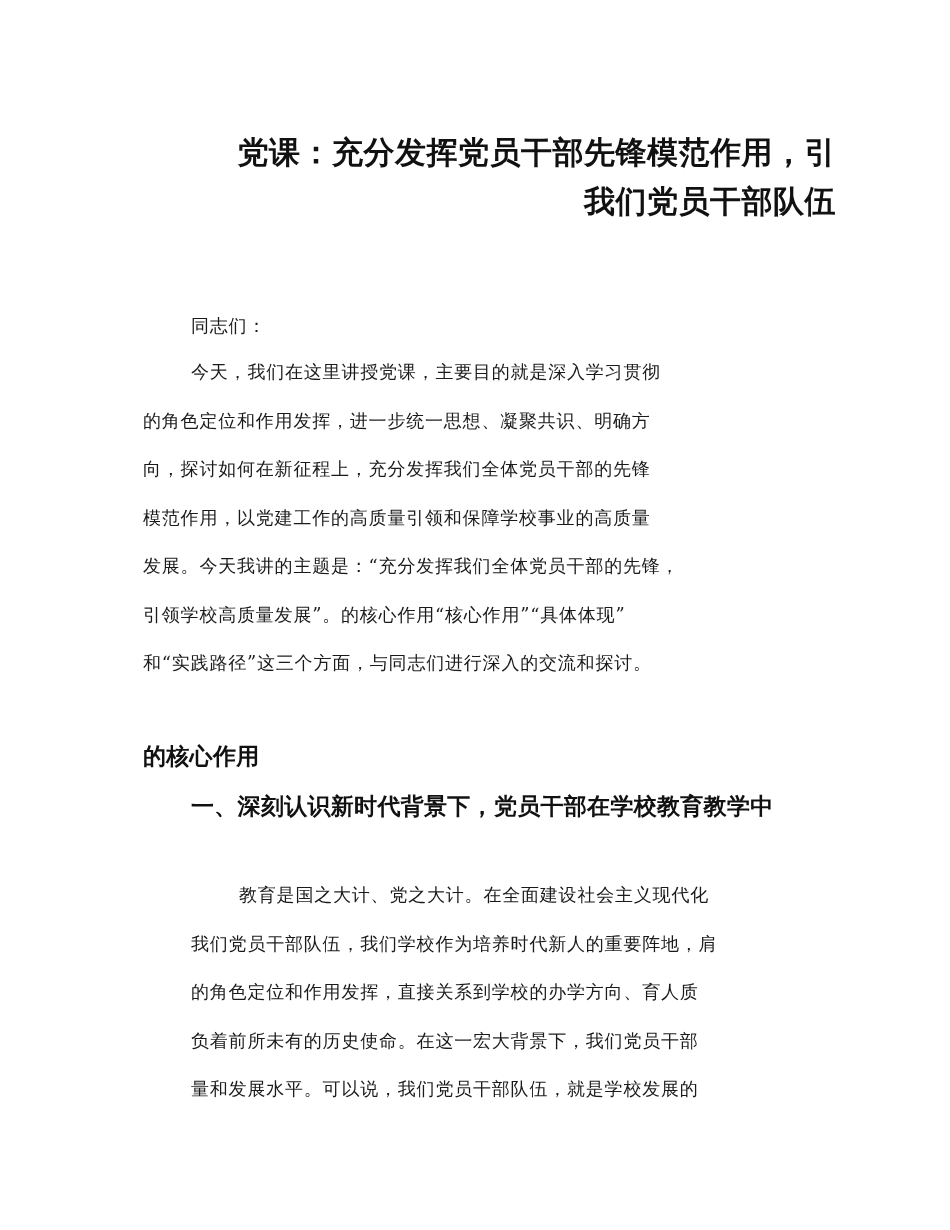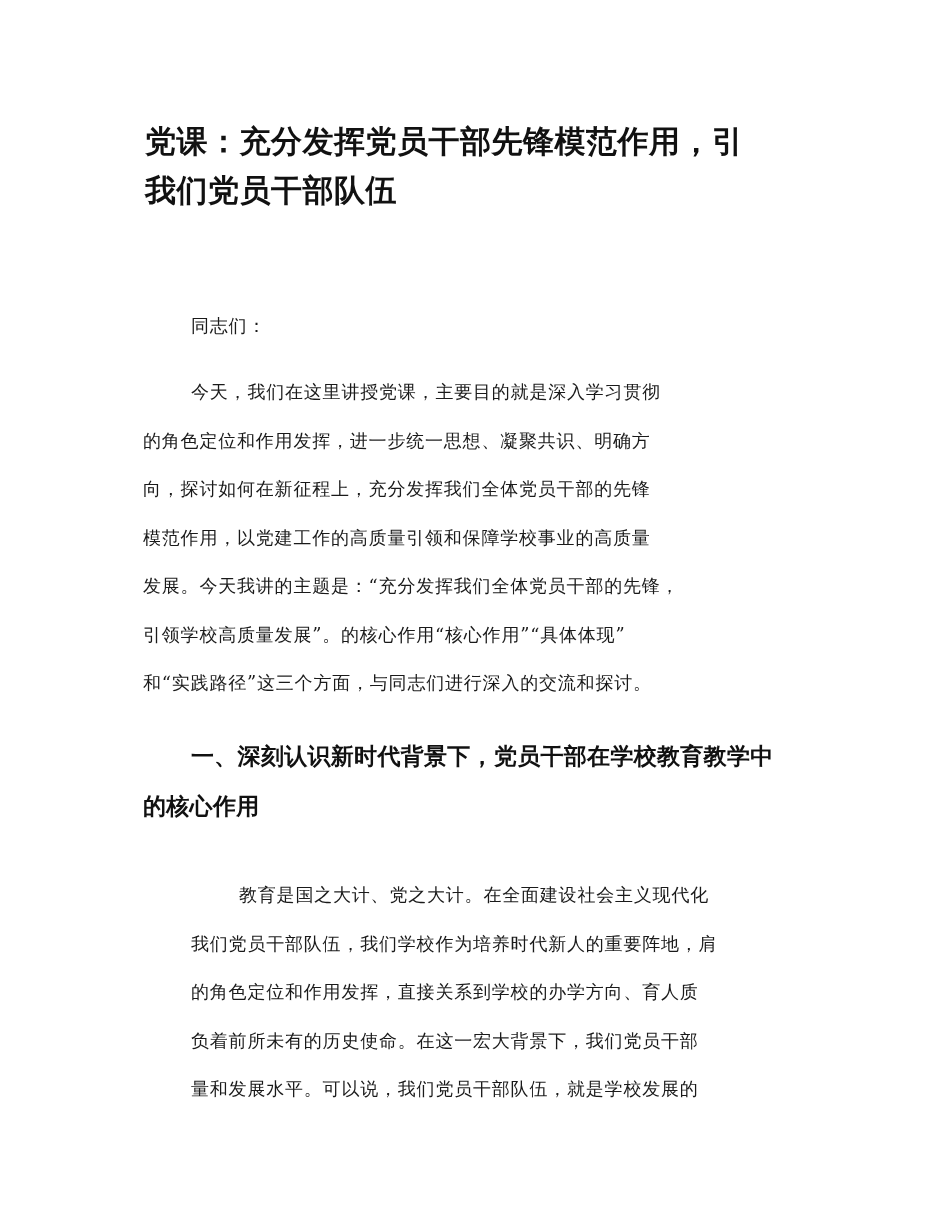--- a/index.html
+++ b/index.html
@@ -21,28 +21,28 @@
       top: 0;
       width: 950px;
       height: 1230px;
       background: #ffffff;
     }
     .title {
       position: absolute;
       left: 140px;
       width: 680px;
       top: 112px;
-      text-align: left;
+      text-align: right;
       font-family: "DejaVu Sans", "Liberation Sans", sans-serif;
       font-weight: bold;
       font-size: 31px;
       line-height: 48px;
       letter-spacing: 0.5px;
       color: #111111;
-      margin: 5px;
+      margin: 16px;
     }
     .body-text {
       position: absolute;
       left: 143px;
       width: 690px;
       font-size: 18px;
       line-height: 48.5px;
       letter-spacing: 0.8px;
       color: #1a1a1a;
       margin: 0;
@@ -52,21 +52,21 @@
       display: block;
       height: 48.5px;
     }
     .indent {
       padding-left: 48px;
     }
     .greeting {
       top: 302px;
     }
     .para1 {
-      top: 368px;
+      top: 348px;
     }
     .heading1 {
       position: absolute;
       left: 143px;
       width: 690px;
       top: 731px;
       font-family: "DejaVu Sans", "Liberation Sans", sans-serif;
       font-size: 23px;
       line-height: 50px;
       letter-spacing: 0.3px;
@@ -98,22 +98,22 @@
     <span class="line indent">今天，我们在这里讲授党课，主要目的就是深入学习贯彻</span>
     <span class="line">的角色定位和作用发挥，进一步统一思想、凝聚共识、明确方</span>
     <span class="line">向，探讨如何在新征程上，充分发挥我们全体党员干部的先锋</span>
     <span class="line">模范作用，以党建工作的高质量引领和保障学校事业的高质量</span>
     <span class="line">发展。今天我讲的主题是：“充分发挥我们全体党员干部的先锋，</span>
     <span class="line">引领学校高质量发展”。的核心作用“核心作用”“具体体现”</span>
     <span class="line">和“实践路径”这三个方面，与同志们进行深入的交流和探讨。</span>
   </p>
 
   <h2 class="heading1">
+    <span class="line">的核心作用</span>
     <span class="line indent">一、深刻认识新时代背景下，党员干部在学校教育教学中</span>
-    <span class="line">的核心作用</span>
   </h2>
 
   <p class="body-text para2">
     <span class="line indent">教育是国之大计、党之大计。在全面建设社会主义现代化</span>
     <span class="line">我们党员干部队伍，我们学校作为培养时代新人的重要阵地，肩</span>
     <span class="line">的角色定位和作用发挥，直接关系到学校的办学方向、育人质</span>
     <span class="line">负着前所未有的历史使命。在这一宏大背景下，我们党员干部</span>
     <span class="line">量和发展水平。可以说，我们党员干部队伍，就是学校发展的</span>
   </p>
 

